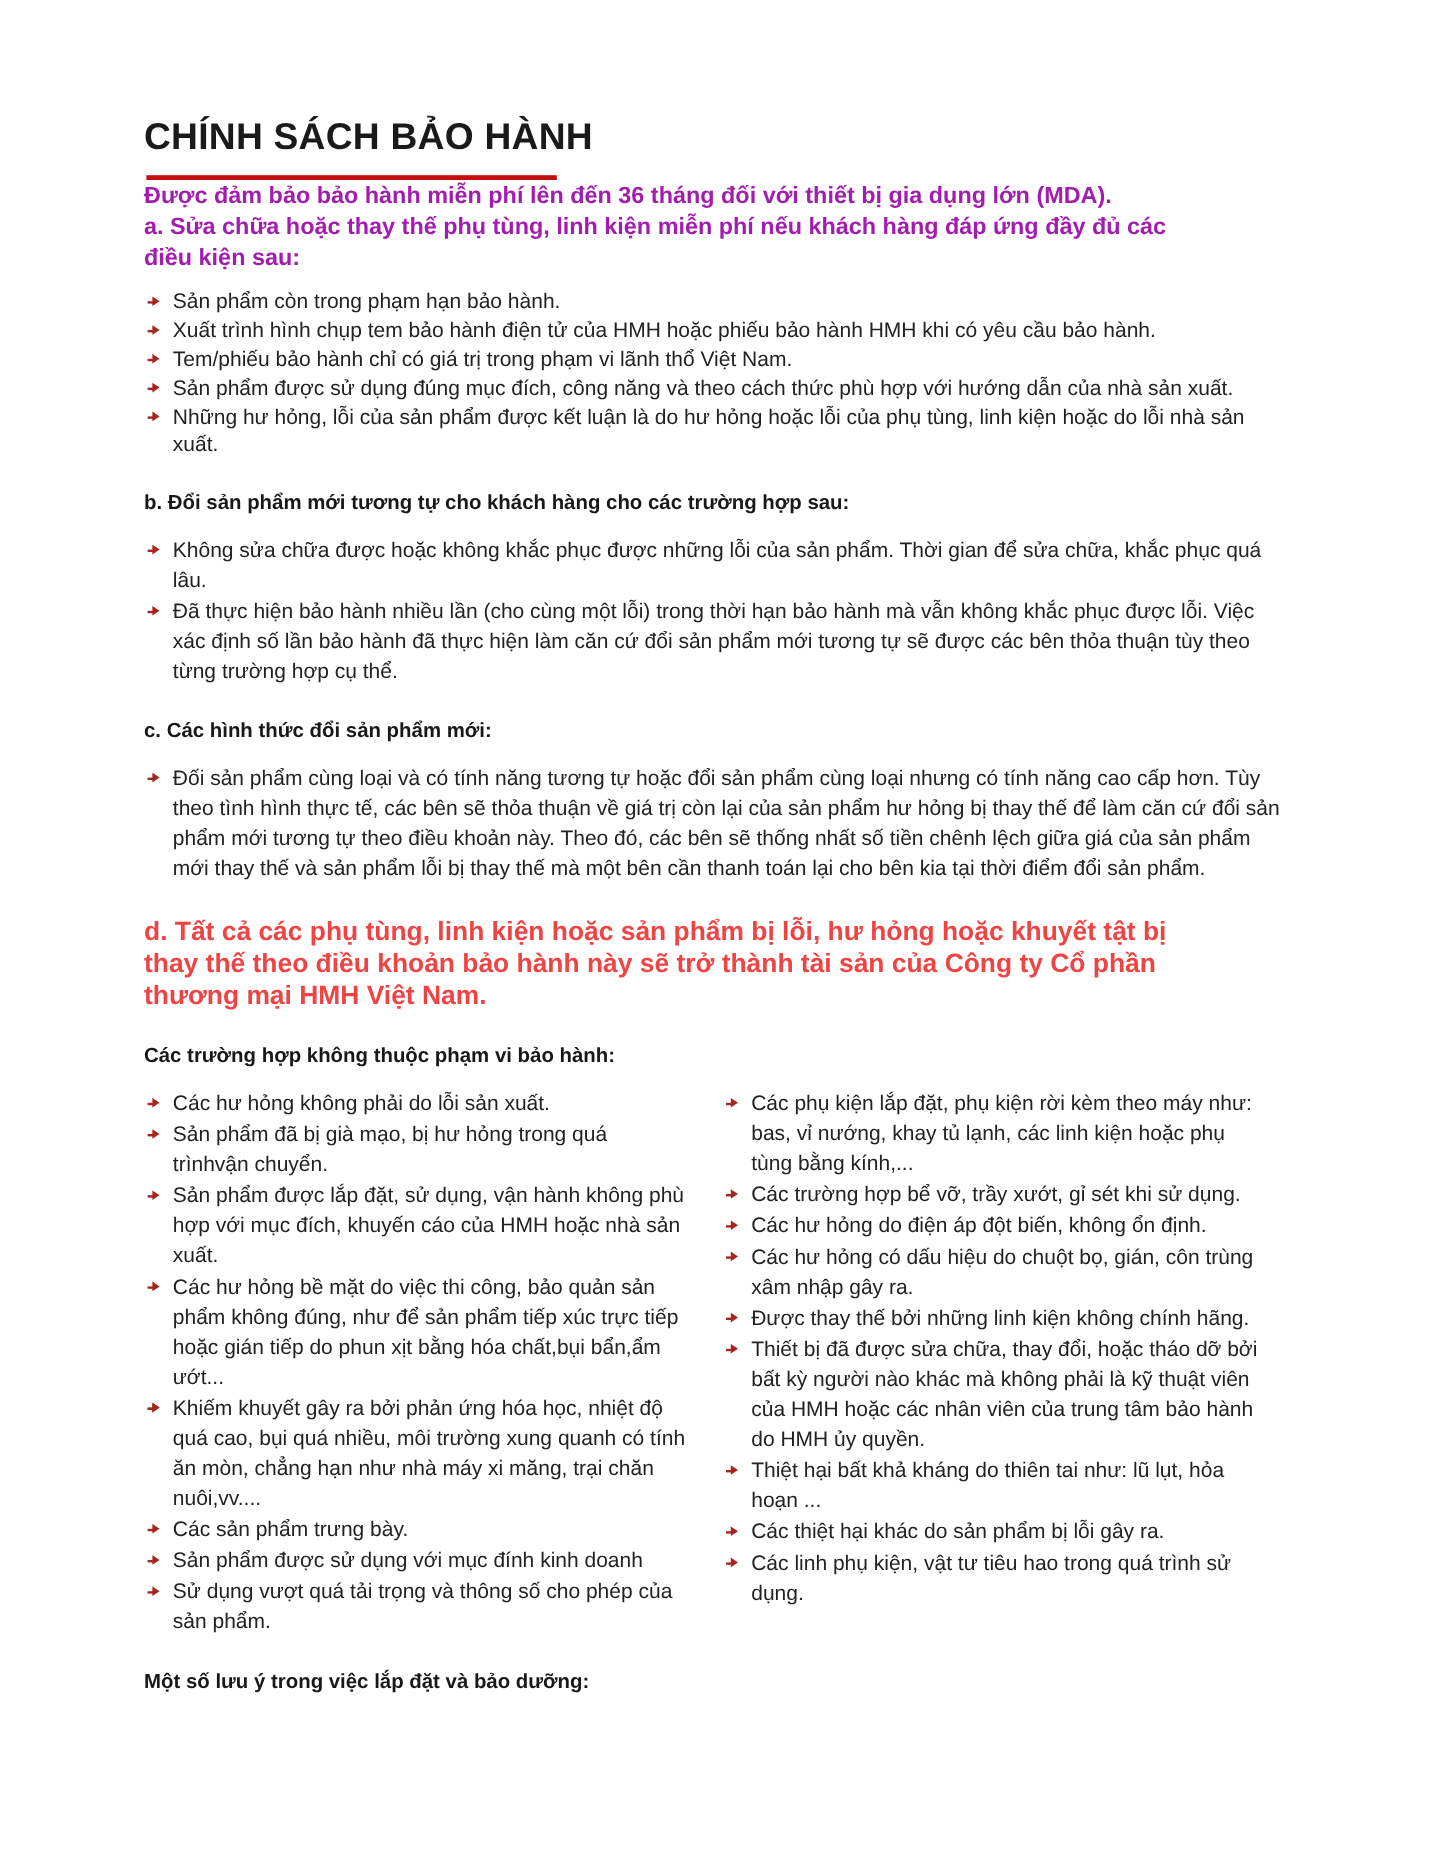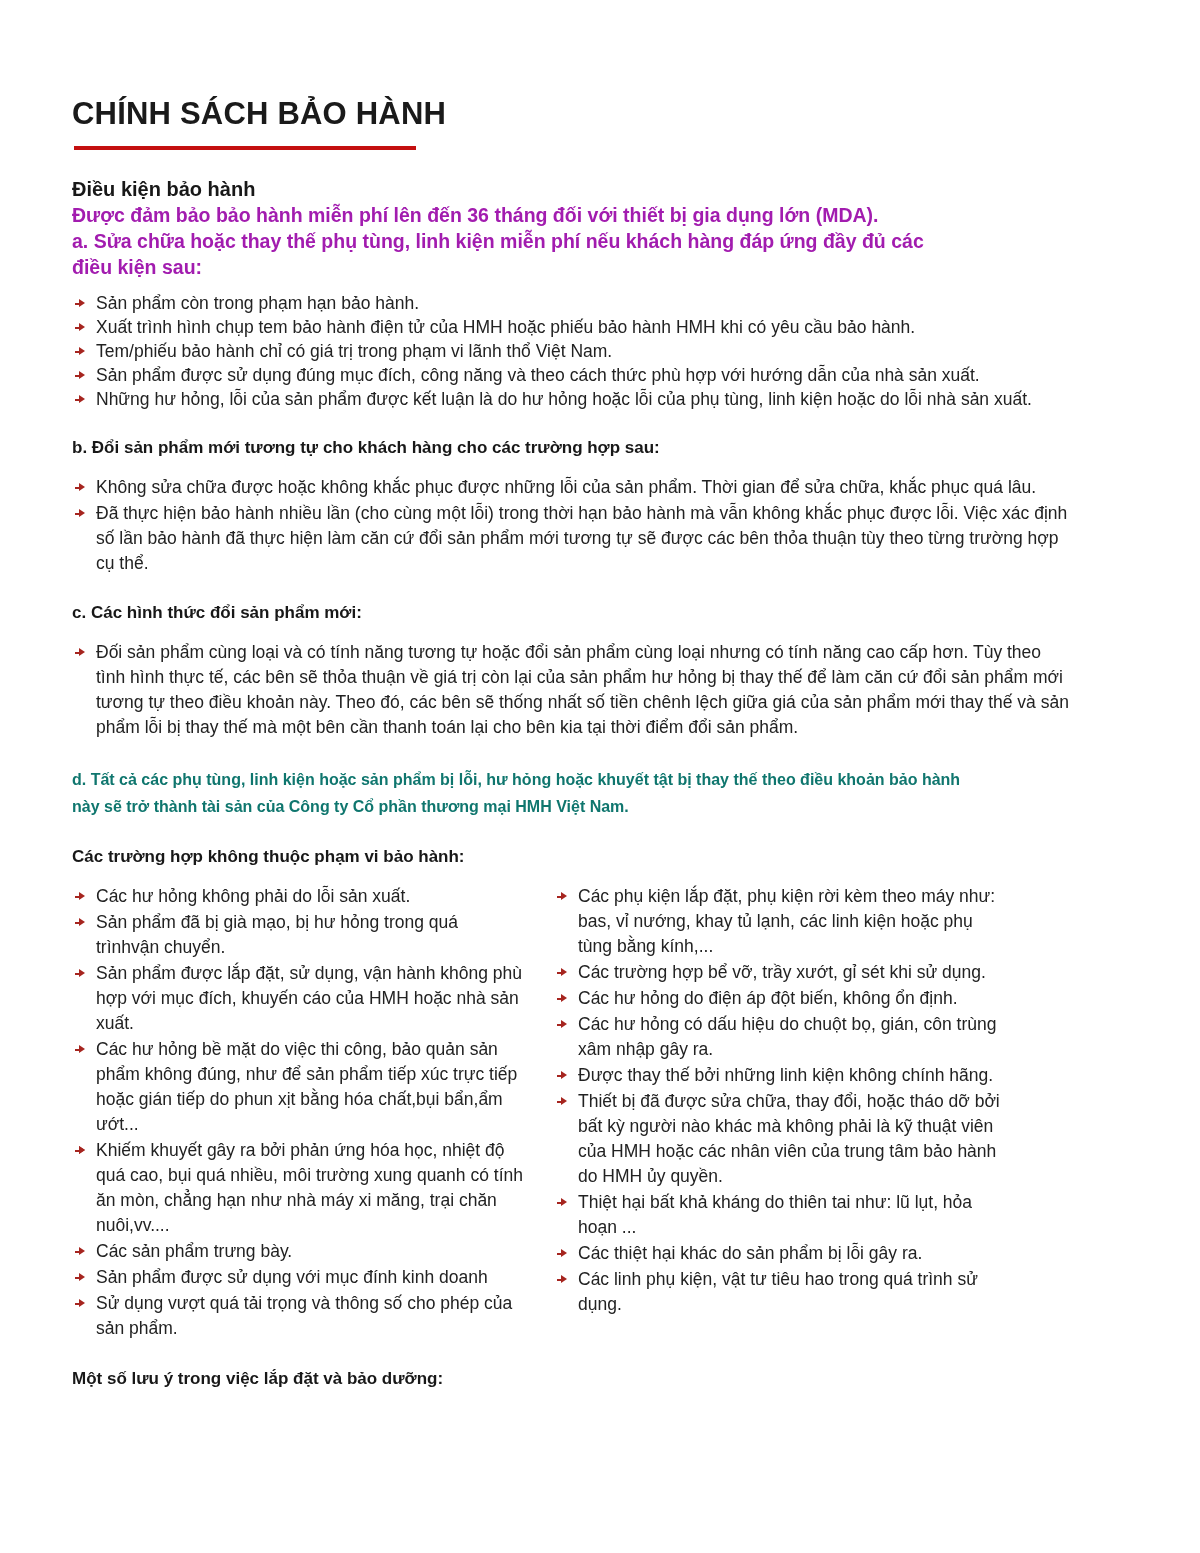--- a/index.html
+++ b/index.html
@@ -12,21 +12,21 @@
     height: 1553px;
     overflow: hidden;
     font-family: "Liberation Sans", "DejaVu Sans", sans-serif;
     color: #1f1f1f;
     -webkit-font-smoothing: antialiased;
   }
   .page {
     box-sizing: border-box;
     width: 1200px;
     height: 1553px;
-    padding: 95px 130px 40px 72px;
+    padding: 95px 130px 40px 120px;
   }
   .doc-title {
     margin: 0;
     font-size: 31px;
     line-height: 37px;
     font-weight: 700;
     letter-spacing: 0.2px;
     color: #1a1a1a;
   }
   .title-rule {
@@ -53,24 +53,24 @@
   }
   .section-heading {
     margin: 24px 0 13px 0;
     font-size: 17px;
     line-height: 26px;
     font-weight: 700;
     color: #181818;
   }
   .bold-para {
     margin: 26px 0 0 0;
-    font-size: 16px;
+    font-size: 22px;
     line-height: 27px;
     font-weight: 700;
-    color: #0f766e;
+    color: #ef4444;
     max-width: 900px;
   }
   ul.bullets {
     list-style: none;
     margin: 14px 0 0 0;
     padding: 0;
   }
   ul.bullets.tight { margin-top: 12px; }
   ul.bullets li {
     position: relative;
@@ -124,21 +124,20 @@
   .two-col ul.bullets { margin-top: 0; }
 </style>
 </head>
 <body>
 
 <div class="page">
 
   <h1 class="doc-title">CHÍNH SÁCH BẢO HÀNH</h1>
   <div class="title-rule"></div>
 
-  <h2 class="lead-heading">Điều kiện bảo hành</h2>
   <p class="lead-text">Được đảm bảo bảo hành miễn phí lên đến 36 tháng đối với thiết bị gia dụng lớn (MDA).</p>
   <p class="lead-text">a. Sửa chữa hoặc thay thế phụ tùng, linh kiện miễn phí nếu khách hàng đáp ứng đầy đủ các điều kiện sau:</p>
 
   <ul class="bullets tight">
     <li><span class="arrow"></span><span>Sản phẩm còn trong phạm hạn bảo hành.</span></li>
     <li><span class="arrow"></span><span>Xuất trình hình chụp tem bảo hành điện tử của HMH hoặc phiếu bảo hành HMH khi có yêu cầu bảo hành.</span></li>
     <li><span class="arrow"></span><span>Tem/phiếu bảo hành chỉ có giá trị trong phạm vi lãnh thổ Việt Nam.</span></li>
     <li><span class="arrow"></span><span>Sản phẩm được sử dụng đúng mục đích, công năng và theo cách thức phù hợp với hướng dẫn của nhà sản xuất.</span></li>
     <li><span class="arrow"></span><span>Những hư hỏng, lỗi của sản phẩm được kết luận là do hư hỏng hoặc lỗi của phụ tùng, linh kiện hoặc do lỗi nhà sản xuất.</span></li>
   </ul>

